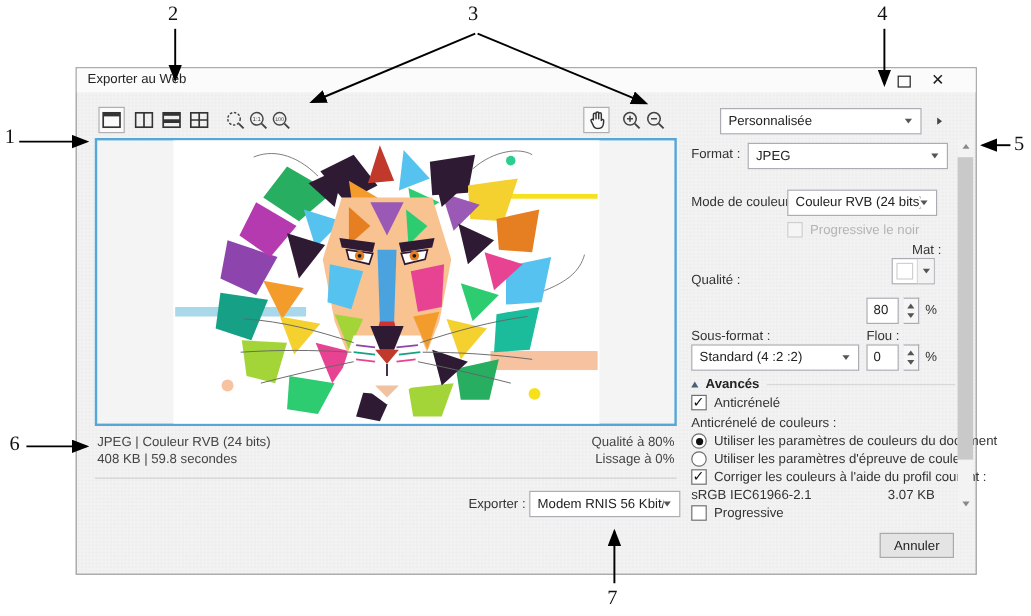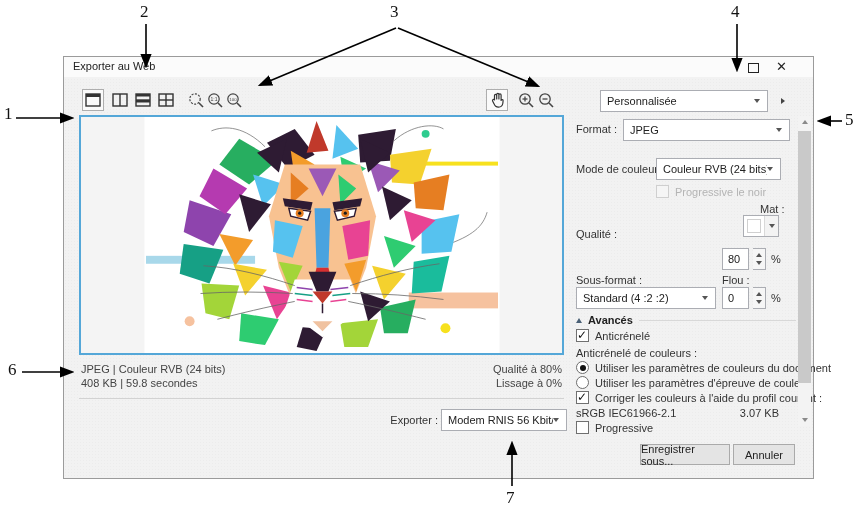--- a/index.html
+++ b/index.html
@@ -345,21 +345,20 @@
       <span class="cb-box"></span>
       <span>Progressive</span>
     </div>
 
     <div class="scrollbar">
       <span class="sb-up"></span>
       <span class="sb-thumb"></span>
       <span class="sb-dn"></span>
     </div>
 
-    <div class="btn" style="left:576px;top:387px;width:90px;">Enregistrer sous...</div>
     <div class="btn" style="left:669px;top:387px;width:62px;">Annuler</div>
   </div>
 
   <div class="callout" style="left:4px;top:104px;">1</div>
   <div class="callout" style="left:140px;top:2px;">2</div>
   <div class="callout" style="left:390px;top:2px;">3</div>
   <div class="callout" style="left:731px;top:2px;">4</div>
   <div class="callout" style="left:845px;top:110px;">5</div>
   <div class="callout" style="left:8px;top:360px;">6</div>
   <div class="callout" style="left:506px;top:488px;">7</div>

